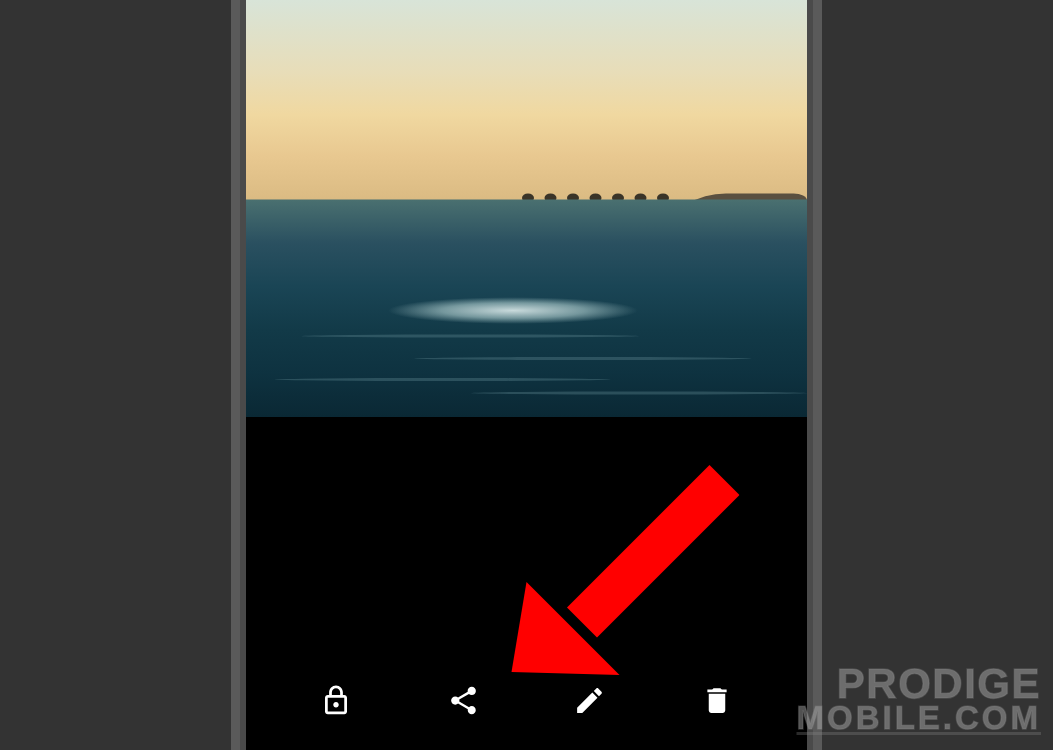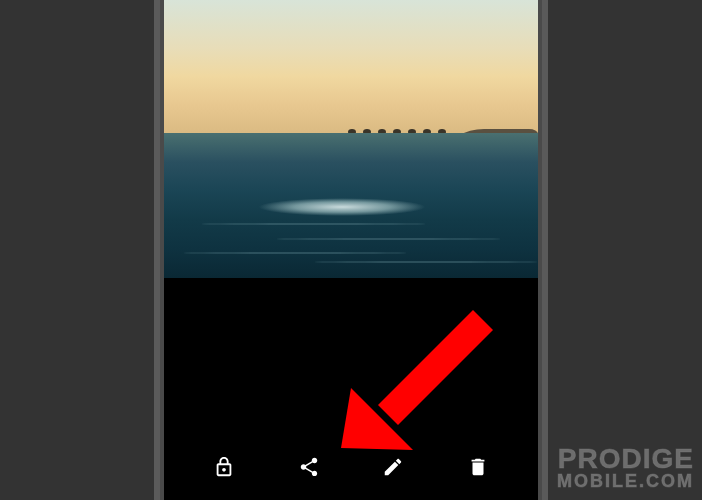--- a/index.html
+++ b/index.html
@@ -143,22 +143,23 @@
       font-size: 28px;
       font-weight: bold;
       letter-spacing: 1px;
       color: rgba(180,180,180,0.45);
       text-align: right;
       line-height: 0.95;
       pointer-events: none;
       -webkit-text-stroke: 1px rgba(140,140,140,0.3);
     }
     .watermark .line2 {
-      font-size: 18px;
+      font-size: 22px;
       letter-spacing: 2px;
+      text-decoration: underline;
     }
   </style>
 </head>
 <body>
 
 <div class="phone-frame">
   <div class="phone-screen">
 
     <div class="photo-viewer">
       <div class="photo-sky"></div>

